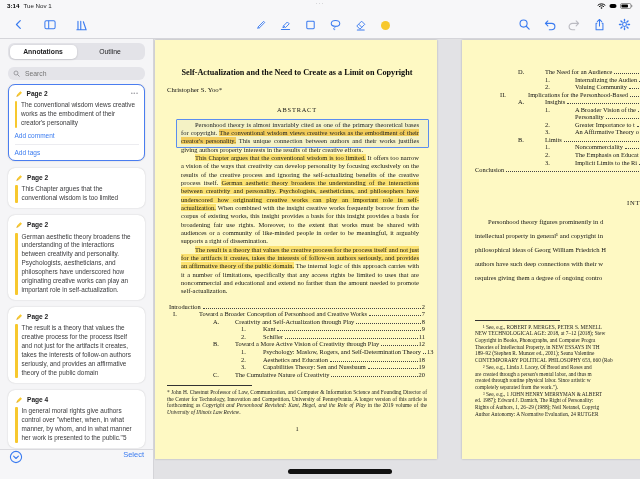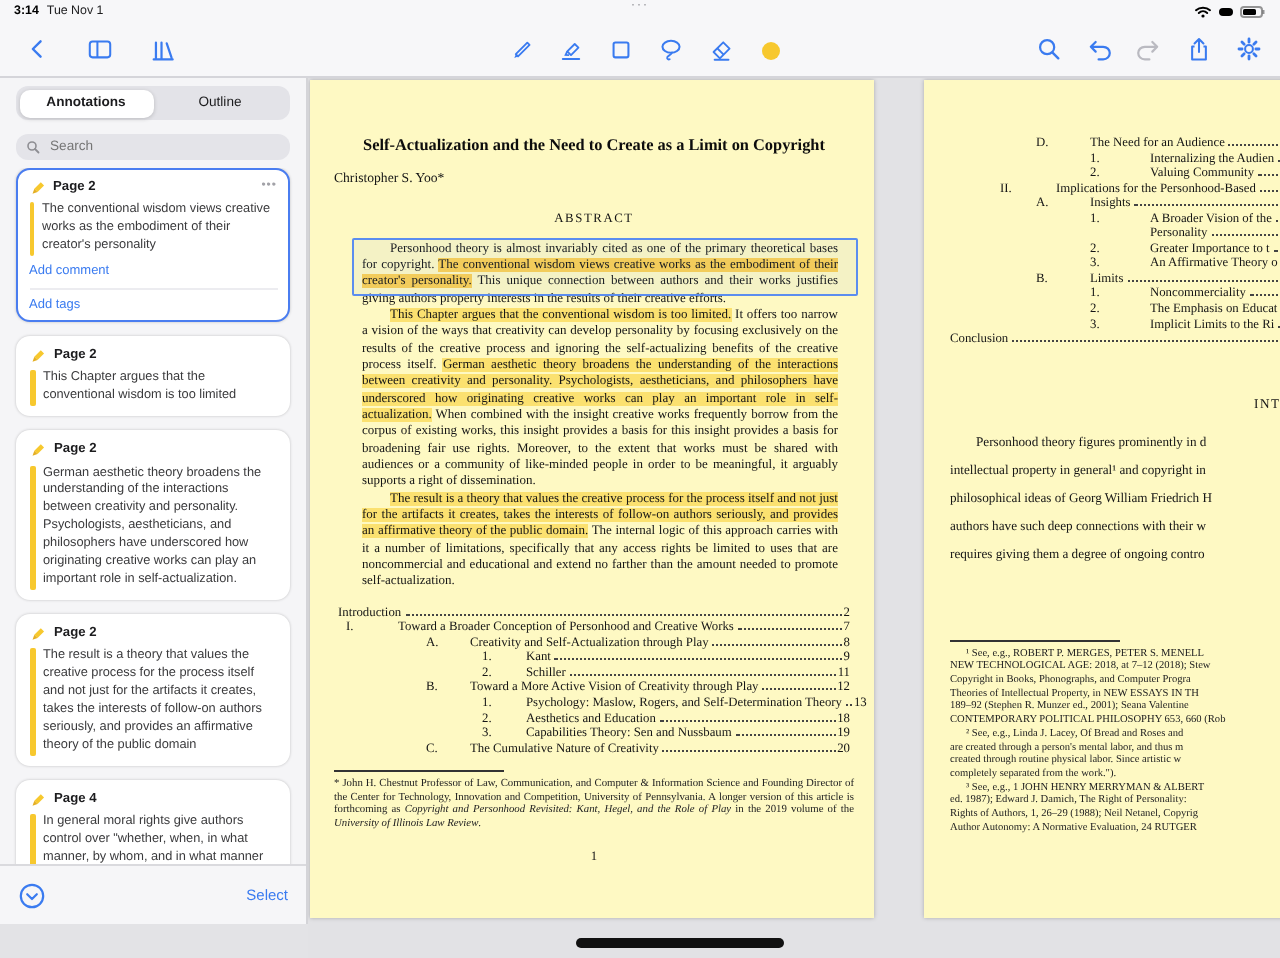--- a/index.html
+++ b/index.html
@@ -18,21 +18,21 @@
            font-size:6px;letter-spacing:1px;}
   .status-right{position:absolute;right:7px;top:2px;display:flex;gap:3px;align-items:center;}
   .toolbar{position:absolute;top:11px;left:0;right:0;height:27px;display:flex;align-items:center;}
   .tb-left{display:flex;gap:17px;margin-left:12px;align-items:center;}
   .tb-center{position:absolute;left:253px;display:flex;gap:11px;align-items:center;}
   .tb-right{position:absolute;right:9px;display:flex;gap:11px;align-items:center;}
   .tbtn{width:14px;height:14px;display:flex;align-items:center;justify-content:center;cursor:pointer;}
   .color-dot{width:9px;height:9px;border-radius:50%;margin-top:1px;}
 
   
-  .sidebar{position:absolute;top:39px;left:0;width:153px;bottom:17px;background:#f5f5f7;
+  .sidebar{position:absolute;top:39px;left:0;width:153px;bottom:0;background:#f5f5f7;
            border-right:1px solid #d4d4d8;z-index:4;}
   .tabs{margin:4px 8px 0;display:flex;background:#e3e3e8;border-radius:6px;padding:1.5px;height:14px;}
   .tab{flex:1;display:flex;align-items:center;justify-content:center;font-size:6.8px;color:#1c1c1e;
        border-radius:5px;cursor:pointer;}
   .tab.active{background:#fff;box-shadow:0 0.5px 2px rgba(0,0,0,.18);font-weight:700;}
   .searchbox{margin:7px 8px 0;height:13px;background:#e4e4e9;border-radius:6px;display:flex;
              align-items:center;padding:0 5px;gap:3px;}
   .searchbox input{border:none;background:transparent;font-size:6.8px;color:#6e6e73;outline:none;
                    width:100%;font-family:"Liberation Sans",sans-serif;}
   .cards{position:absolute;top:45px;left:0;right:0;bottom:29px;overflow:hidden;padding:0 8px;}
@@ -41,21 +41,21 @@
   .card.selected{border:1.5px solid #4a7df0;padding:3.5px 5.5px;}
   .card-head{display:flex;align-items:center;gap:3px;}
   .card-page{font-size:6.6px;font-weight:700;color:#1c1c1e;}
   .card-more{margin-left:auto;color:#a2a2a8;font-size:6px;letter-spacing:0.5px;cursor:pointer;}
   .card-body{display:flex;margin-top:3.5px;}
   .hl-bar{width:2.5px;border-radius:1px;margin-right:4px;flex:none;background:#f7c82e;}
   .card-text{font-size:6.4px;line-height:8.9px;color:#3a3a3c;}
   .card-action{font-size:6.5px;color:#3a7bf0;margin-top:4.5px;cursor:pointer;}
   .card-divider{height:1px;background:#ececf0;margin-top:4.5px;}
   .sb-footer{position:absolute;bottom:0;left:0;right:0;height:29px;background:rgba(246,246,248,.97);
-             border-top:1px solid #dadade;display:flex;align-items:center;padding:0 9px;z-index:3;}
+             border-top:1px solid #dadade;display:flex;padding:0 9px;z-index:3;}
   .select-label{margin-left:auto;font-size:7.5px;color:#3a7bf0;cursor:pointer;}
 
   
   .content{position:absolute;top:39px;left:154px;right:0;bottom:0;background:#e2e2e5;overflow:hidden;}
   .page{position:absolute;top:1px;bottom:20px;background:#fef9c3;box-shadow:0 0 2px rgba(0,0,0,.25);
         overflow:hidden;font-family:"Liberation Serif",serif;color:#151515;}
   .page1{left:1px;width:282px;padding:28px 10px 0 12px;box-sizing:border-box;}
   .page2{left:308px;width:282px;}
   .doc-title{font-size:8.2px;font-weight:700;text-align:center;line-height:9.5px;color:#0d0d0d;}
   .doc-author{font-size:6.8px;margin-top:8px;}

